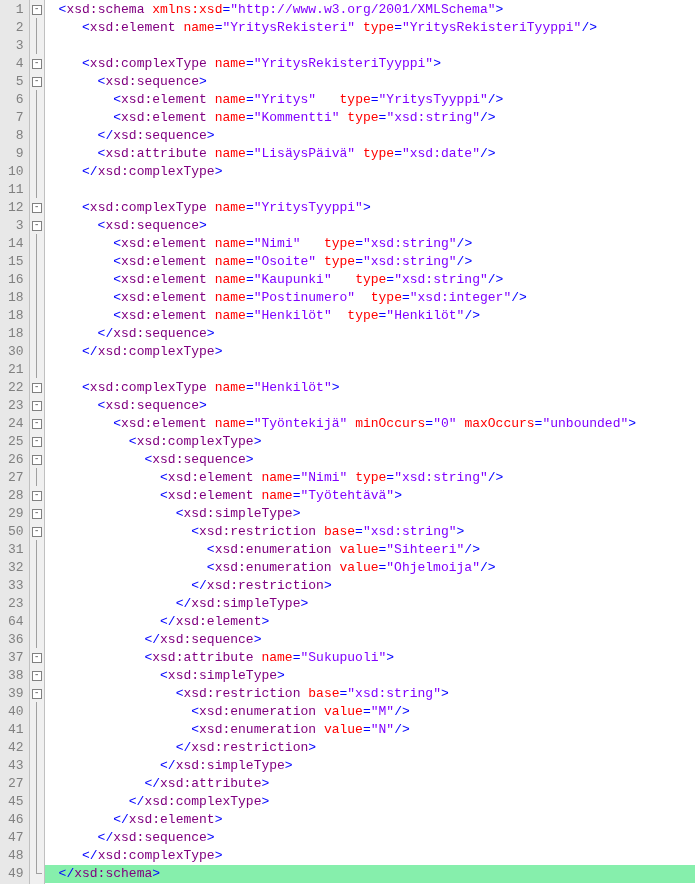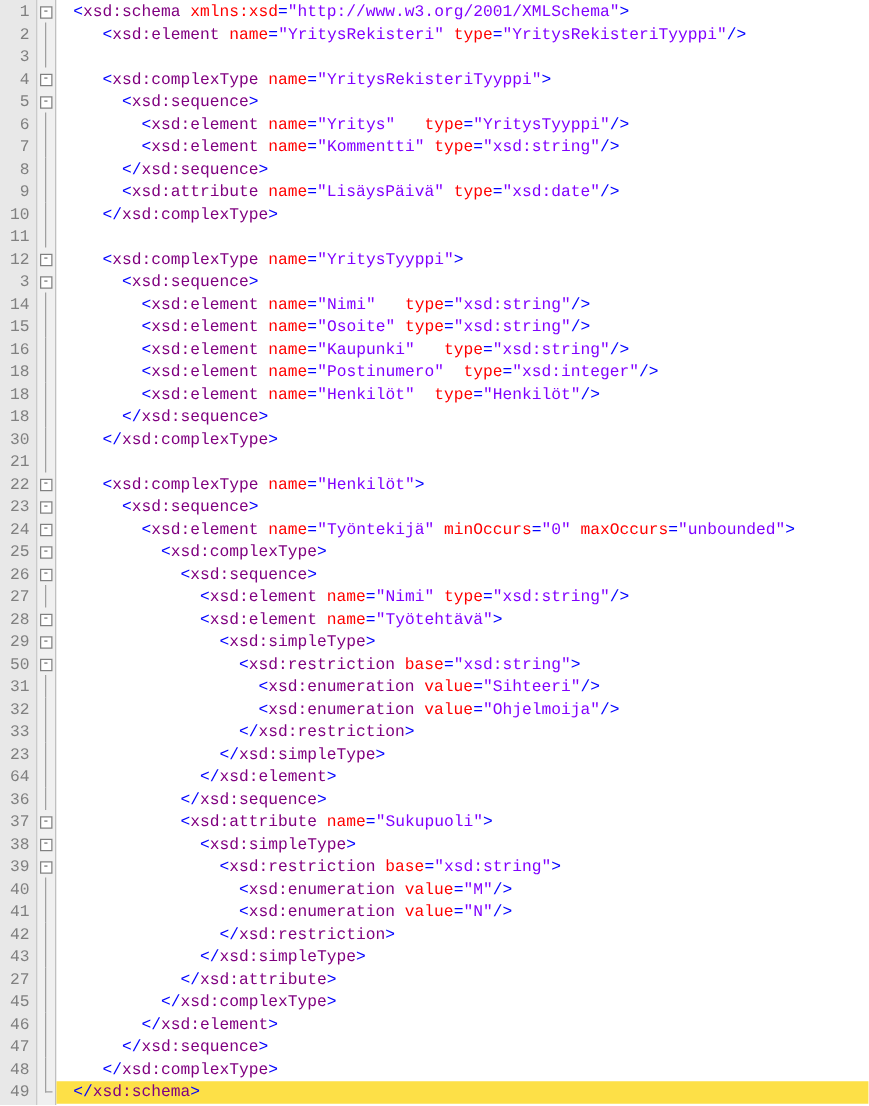--- a/index.html
+++ b/index.html
@@ -67,21 +67,21 @@
     flex: 1;
     padding: 1px 0 1px 0;
     white-space: pre;
     overflow: hidden;
   }
   .code .row {
     height: 18px;
     line-height: 18px;
     padding-left: 14px;
   }
-  .row.hl { background: #fde047; }
+  .row.hl { background: #86efac; }
   .p  { color: #0000ff; }   
   .el { color: #800080; }   
   .an { color: #ff0000; }   
   .av { color: #8000ff; }   
 </style>
 </head>
 <body>
 
 <div class="gutter" id="gutter">
     <div class="ln">1</div>

